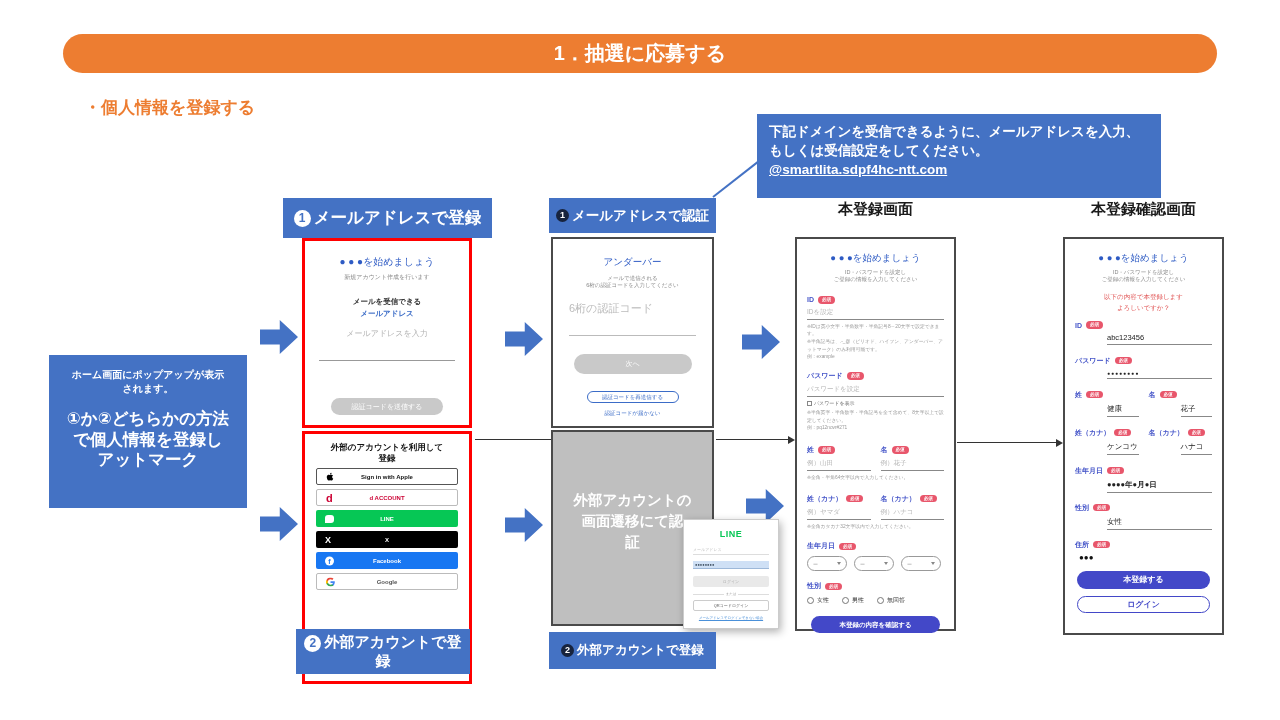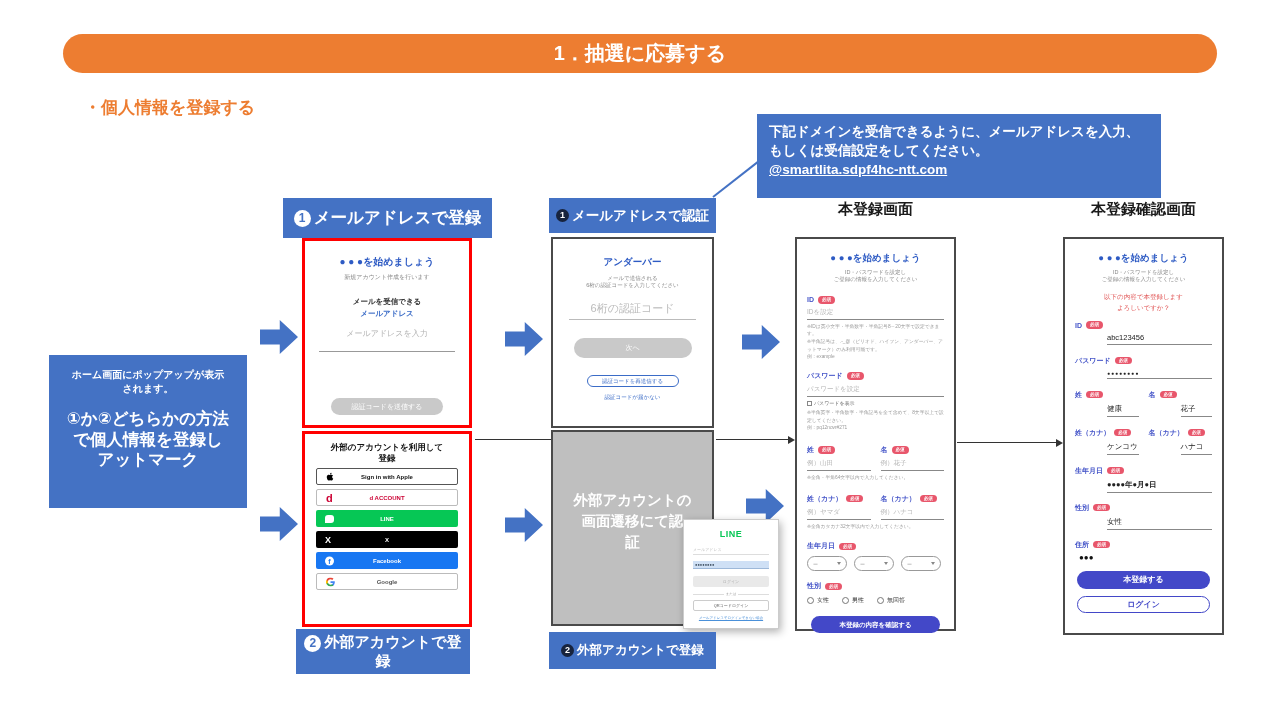--- a/index.html
+++ b/index.html
@@ -39,30 +39,30 @@
   .numc { display:inline-block; border-radius:50%; text-align:center; font-weight:bold; }
   .numc.white { width:17px; height:17px; background:#fff; color:#4472C4; font-size:12px; line-height:17px; margin-right:3px; }
   .numc.dark  { width:13px; height:13px; background:#17233d; color:#fff; font-size:9px; line-height:13px; margin-right:3px; }
 
   .col-title { position:absolute; width:161px; text-align:center; font-size:15px; font-weight:bold; color:#1a1a1a; }
 
   
   .phone { position:absolute; background:#fff; border:2px solid #4a4a4a; }
   .phone.redb { border:3px solid #FF0000; }
 
-  .p-head { color:#2E5BC4; font-weight:bold; text-align:center; }
+  .p-head { color:#2E5BC4; font-weight:normal; text-align:center; }
   .p-sub  { color:#888; text-align:center; }
 
   
   .ph1 { display:flex; flex-direction:column; height:100%; padding-top:14px; }
   .ph1-title { font-size:10px; }
   .ph1-sub { font-size:6px; margin-top:4px; }
   .ph1-l1 { font-size:7.5px; color:#333; font-weight:bold; text-align:center; margin-top:15px; }
   .ph1-l2 { font-size:7.5px; color:#3B6CC7; font-weight:bold; text-align:center; margin-top:2px; }
-  .ph1-input { font-size:8px; color:#b3b3b3; text-align:center; margin:9px 14px 0; padding-bottom:12px; border-bottom:1px solid #999; }
+  .ph1-input { font-size:8px; color:#b3b3b3; text-align:center; margin:9px 14px 0; padding-bottom:21px; border-bottom:1px solid #999; }
   .gray-pill { background:#C9C9C9; color:#fff; border-radius:10px; text-align:center; }
   .ph1-btn { margin:auto auto 10px; width:112px; height:17px; font-size:7px; line-height:17px; }
 
   
   .ph2 { padding-top:8px; }
   .ph2-title { font-size:8.5px; font-weight:bold; color:#111; text-align:center; white-space:pre-line; line-height:1.3; }
   .sns-btn { position:relative; margin:4px 11px 0; height:17px; border-radius:2px; display:flex; align-items:center; justify-content:center; }
   .sns-label { font-size:6px; font-weight:bold; }
   .sns-ic { position:absolute; left:9px; top:50%; transform:translateY(-50%); display:flex; align-items:center; }
   .b-apple { background:#fff; border:1px solid #555; color:#111; }
@@ -74,21 +74,21 @@
   .ic-d::before { content:"d"; color:#CC0033; font-weight:bold; font-size:11px; line-height:10px; }
   .ic-x::before { content:"X"; color:#fff; font-weight:900; font-size:9px; }
   .ic-f { width:9px; height:9px; background:#fff; border-radius:50%; display:inline-flex; align-items:center; justify-content:center; }
   .ic-f::before { content:"f"; color:#1877F2; font-weight:bold; font-size:7px; }
   .ic-line { width:9px; height:8px; background:#fff; border-radius:3px 3px 3px 0; display:inline-block; }
 
   
   .ph3 { padding-top:17px; }
   .ph3-title { font-size:9.5px; }
   .ph3-sub { font-size:5.5px; line-height:1.5; margin-top:5px; }
-  .ph3-input { font-size:11px; color:#bbb; text-align:center; margin:12px 16px 0; padding-bottom:3px; border-bottom:1px solid #bbb; }
+  .ph3-input { font-size:11px; color:#bbb; text-align:left; margin:12px 16px 0; padding-bottom:19px; border-bottom:1px solid #bbb; }
   .ph3-next { margin:18px auto 0; width:118px; height:20px; font-size:7px; line-height:20px; border-radius:10px; }
   .ph3-resend { margin:17px auto 0; width:92px; height:12px; border:1px solid #3B6CC7; color:#3B6CC7; border-radius:7px;
                 font-size:5.5px; line-height:11px; text-align:center; }
   .ph3-link { font-size:5.5px; color:#3B6CC7; text-align:center; margin-top:7px; }
 
   
   .gray-box { position:absolute; background:#BFBFBF; border:2px solid #4a4a4a; color:#fff; font-weight:bold;
               font-size:14.5px; text-align:center; white-space:pre-line; line-height:1.45; padding-top:58px; }
 
   
@@ -169,21 +169,21 @@
     <div class="ph1">
       <div class="p-head ph1-title">● ● ●を始めましょう</div>
       <div class="p-sub ph1-sub">新規アカウント作成を行います</div>
       <div class="ph1-l1">メールを受信できる</div>
       <div class="ph1-l2">メールアドレス</div>
       <div class="ph1-input">メールアドレスを入力</div>
       <div class="gray-pill ph1-btn">認証コードを送信する</div>
     </div>
   </div>
 
-  <div class="phone redb ph2" style="left:302px;top:431px;width:170px;height:196px;">
+  <div class="phone redb ph2" style="left:302px;top:431px;width:170px;height:253px;">
     <div class="ph2-title">外部のアカウントを利用して
 登録</div>
     <div class="sns-btn b-apple">
       <span class="sns-ic">
         <svg width="8" height="9" viewBox="0 0 170 190">
             <path fill="#000" d="M150 135c-2 6-5 11-9 16-5 7-8 11-11 14-5 4-9 6-14 6-4 0-8-1-13-3-5-2-10-3-14-3-5 0-10 1-15 3-5 2-9 3-13 3-5 0-10-2-15-6-3-3-7-8-12-14-5-7-9-15-12-25-4-10-5-20-5-29 0-11 2-20 7-28 4-6 9-11 15-15s13-5 20-6c4 0 9 1 15 4 6 2 10 3 12 3 1 0 6-1 14-4 7-3 13-4 18-3 14 1 24 6 31 16-12 7-18 18-18 31 0 10 4 19 11 26 3 3 7 5 11 7-1 3-2 5-3 7zM119 8c0 8-3 15-9 22-7 8-16 13-25 12v-3c0-8 3-16 9-23 3-3 7-6 11-9 5-2 9-3 13-4 0 2 1 3 1 5z"></path>
           </svg>
       </span>
       <span class="sns-label">Sign in with Apple</span>
     </div>
@@ -428,21 +428,21 @@
       </div>
       <div>
         <div class="f-label">
             <span>名（カナ）</span>
             <span class="badge">必須</span>
           </div>
         <div class="f-val">ハナコ</div>
       </div>
     </div>
 
-    <div class="reg" style="margin-top:11px;font-family:Liberation Mono, monospace;">
+    <div class="reg" style="margin-top:11px;">
       <div class="f-label">
           <span>生年月日</span>
           <span class="badge">必須</span>
         </div>
       <div class="f-val" style="font-weight:bold;">●●●●年●月●日</div>
     </div>
 
     <div class="reg" style="margin-top:10px;">
       <div class="f-label">
           <span>性別</span>

